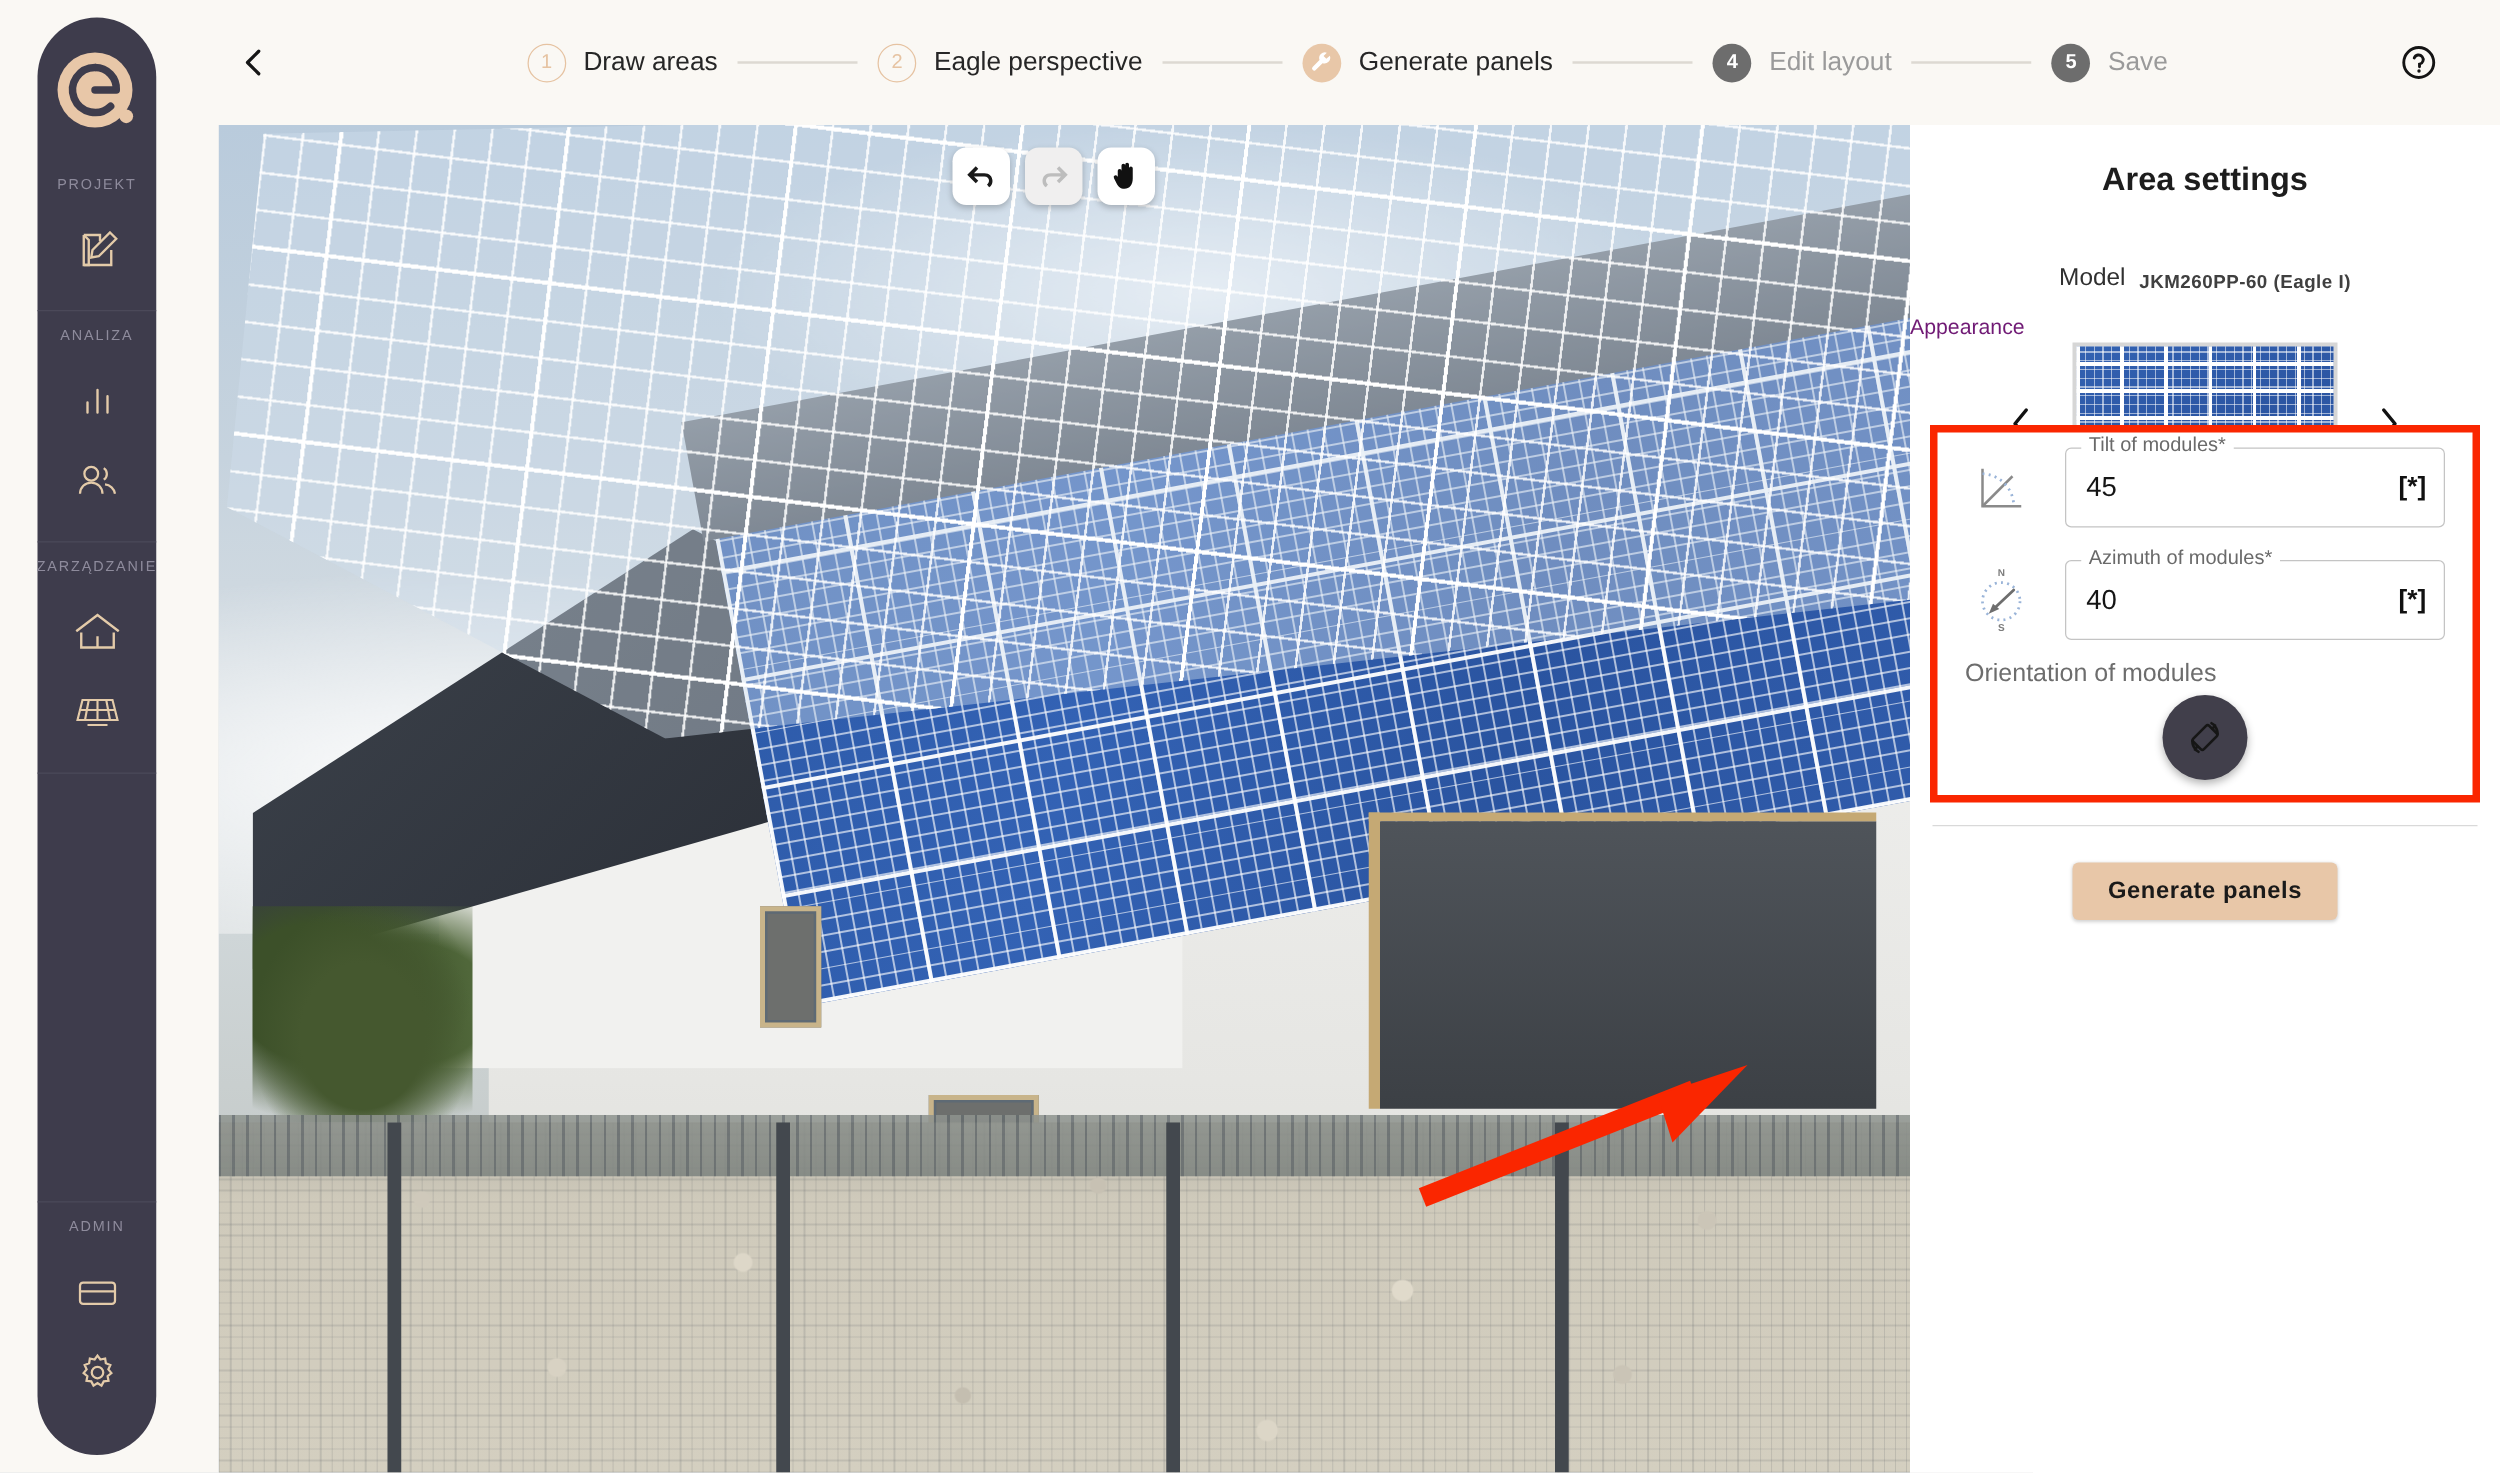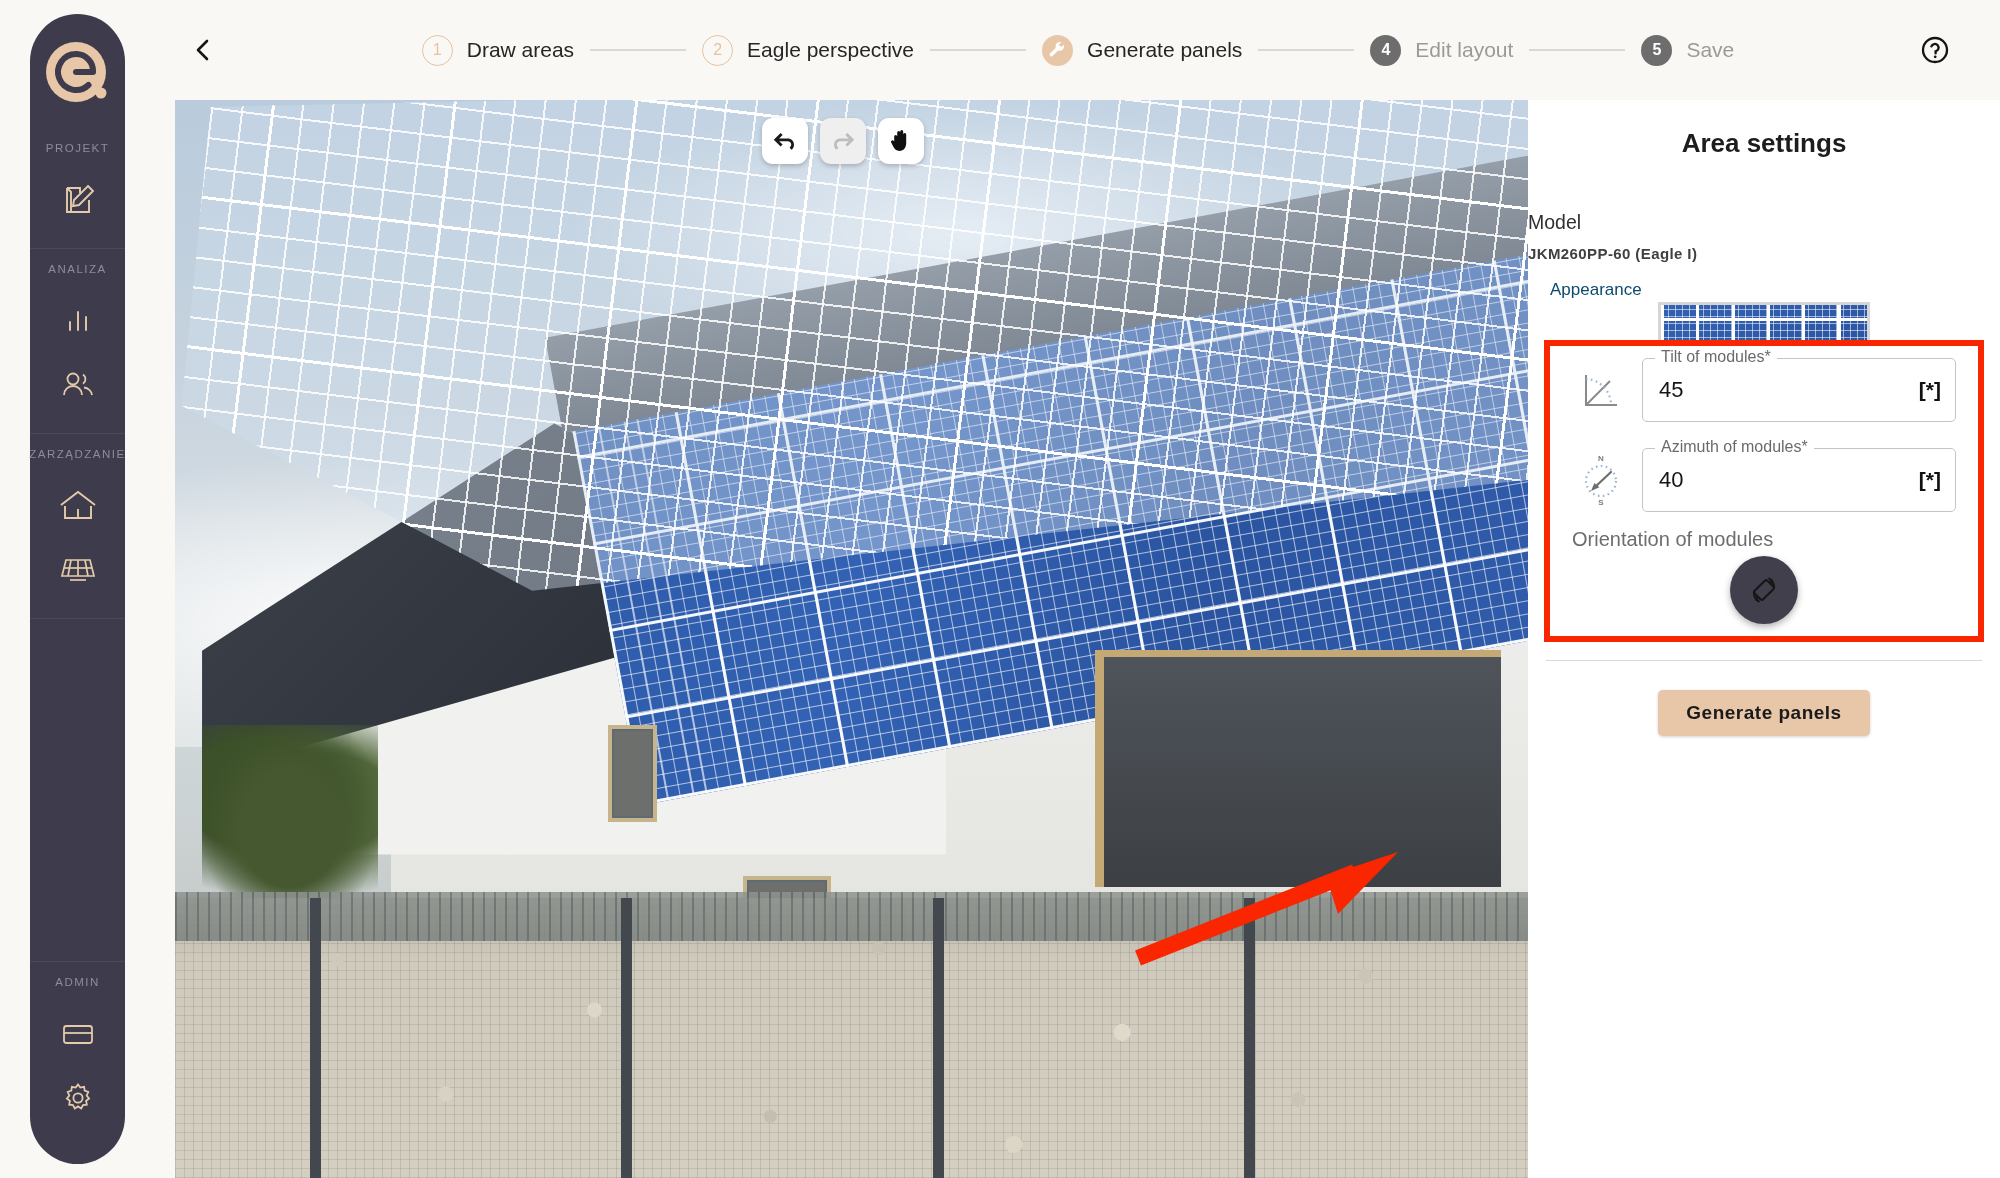--- a/index.html
+++ b/index.html
@@ -202,27 +202,27 @@
   #panel {
     position:absolute; left: 1528px; top: 100px;
     width: 472px; height: 1078px; background:#ffffff;
     z-index: 25;
   }
   #panel-title {
     text-align:center; font-size: 26px; font-weight: 700;
     color:#1d1d1d; margin-top: 28px;
   }
   .model-row {
-    display:flex; align-items:flex-start; justify-content:center;
-    gap: 11px; margin-top: 52px; flex-direction: column;
+    display:flex; align-items:flex-end; justify-content:center;
+    gap: 11px; margin-top: 52px;
   }
   .model-lab { font-size: 19.5px; color:#303030; }
   .model-val { font-size: 15px; font-weight: 700; color:#404040; letter-spacing:.4px; }
   .appearance-lab {
-    font-size: 17px; color:#0c4a6e; margin-top: 18px; margin-left: 22px;
+    font-size: 17px; color:#701a75; margin-top: 18px; 
   }
   .appearance-row {
     display:flex; align-items:center; justify-content:center;
     gap: 26px; margin-top: 2px;
   }
   .arrow-btn {
     width: 30px; height: 38px; display:flex; align-items:center;
     justify-content:center; cursor:pointer; color:#171717;
   }
   .panel-thumb {
@@ -241,21 +241,21 @@
     width: 440px; height: 302px;
     border: 6px solid #fa2600;
     background: #ffffff;
   }
   .field-row { display:flex; align-items:center; margin-top: 12px; padding-left: 22px; }
   .field-icon {
     width: 58px; height: 58px; flex:0 0 auto;
     display:flex; align-items:center; justify-content:center;
   }
   .field-box {
-    position: relative; flex: 1 1 auto; margin-right: 22px; margin-left: 12px;
+    position: relative; flex: 1 1 auto; margin-right: 22px; margin-left: 22px;
     height: 64px; border: 1.4px solid #c4c4c4; border-radius: 5px;
     display:flex; align-items:center; justify-content:space-between;
     padding: 0 14px 0 16px;
   }
   .field-legend {
     position:absolute; top: -11px; left: 12px; padding: 0 6px;
     background:#ffffff; font-size: 16px; color:#6a6a6a;
   }
   .field-val { font-size: 22px; color:#151515; }
   .field-unit { font-size: 21px; color:#111; font-weight: 600; }

